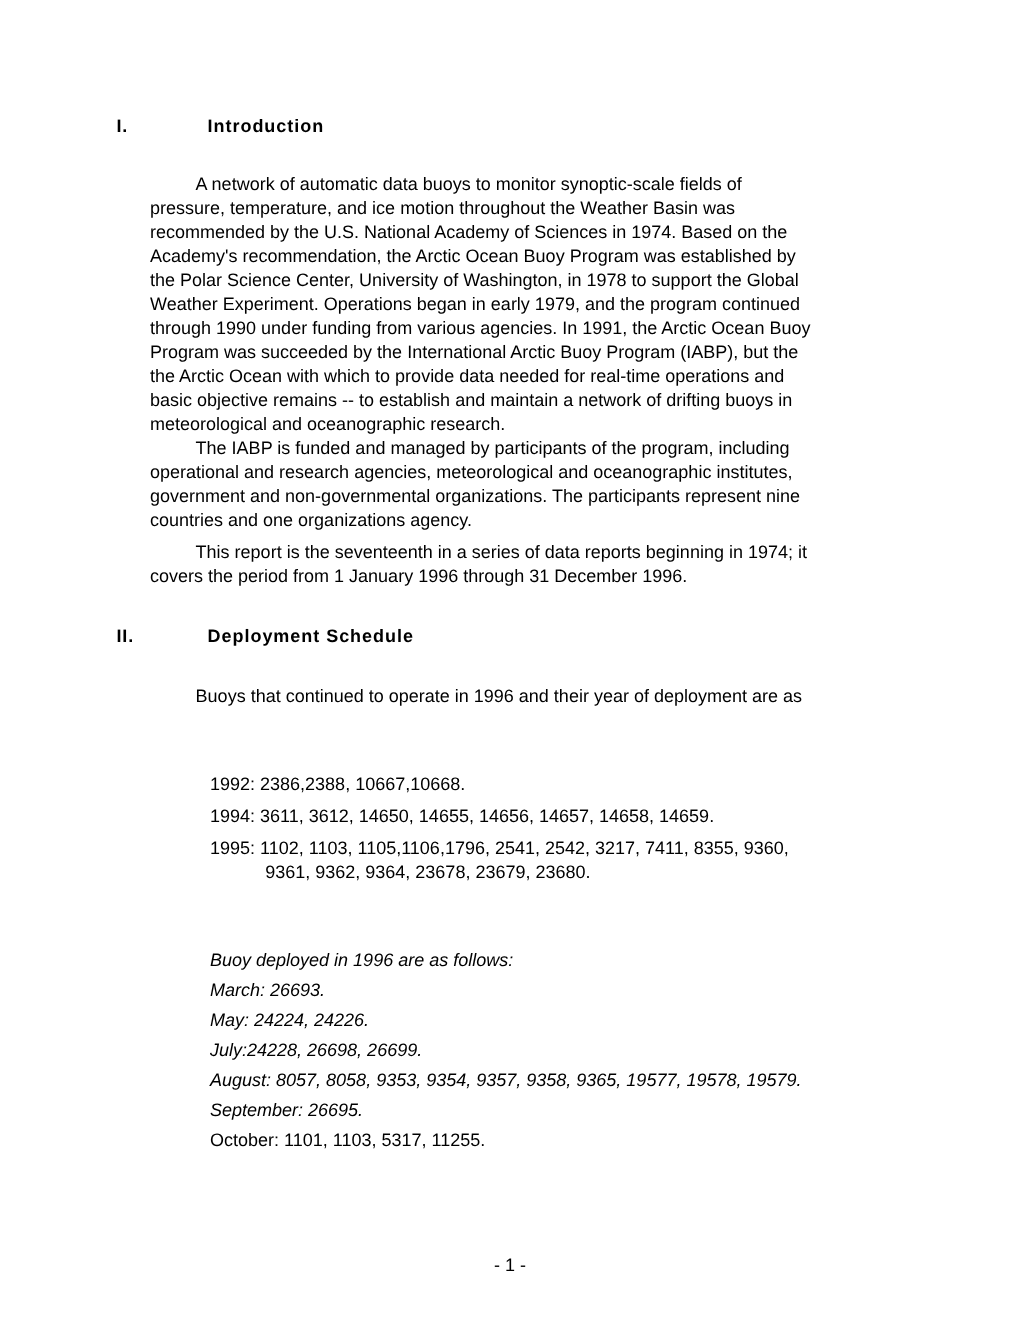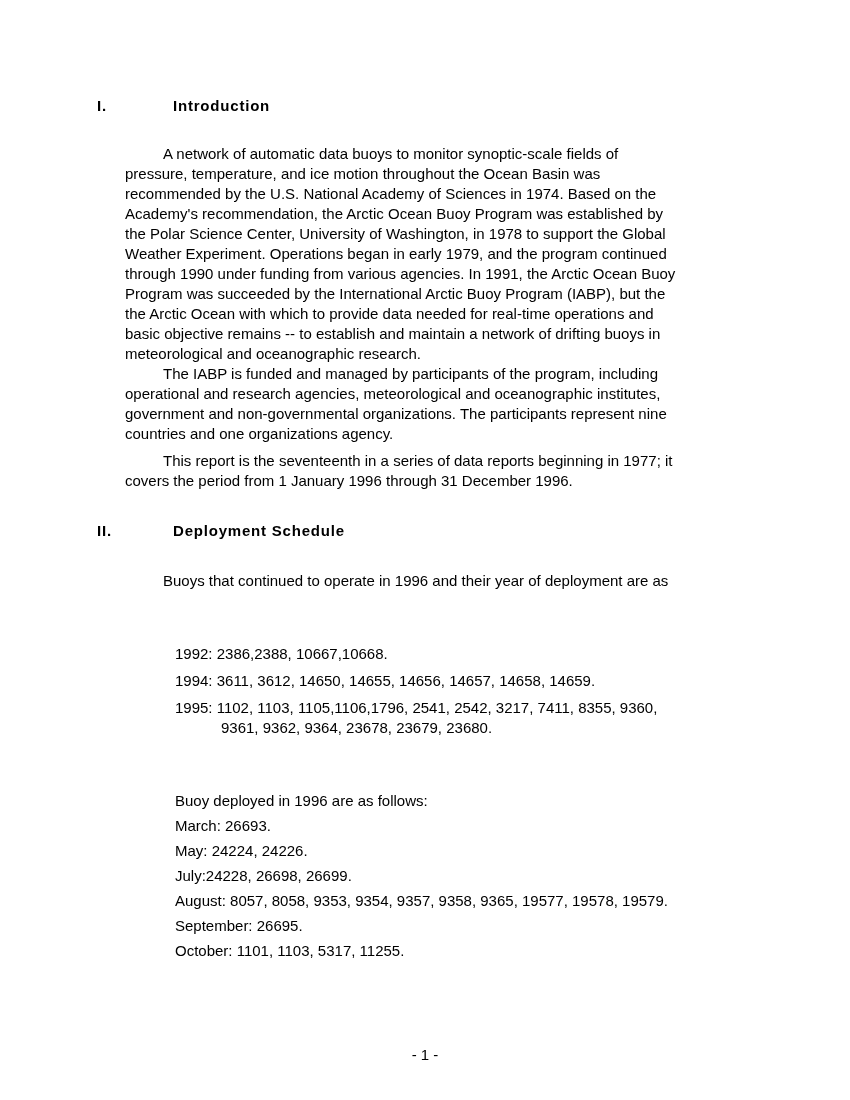--- a/index.html
+++ b/index.html
@@ -38,21 +38,21 @@
     position: absolute;
     left: 175px;
   }
   .line {
     height: 20px;
     line-height: 20px;
     white-space: nowrap;
   }
   .indent { padding-left: 38px; }
   .mb7 { margin-bottom: 7px; }
-  .mb5 { margin-bottom: 5px; }
+  .mb5 { margin-bottom: 5px; font-style: italic; }
   .cont { padding-left: 46px; }
   .footer {
     position: absolute;
     top: 1046px;
     left: 0;
     width: 850px;
     text-align: center;
   }
 </style>
 </head>
@@ -60,41 +60,41 @@
 
 <div class="page">
 
   <div class="heading" style="top:97px">
     <span class="num">I.</span>
     <span class="title">Introduction</span>
   </div>
 
   <div class="para" style="top:144px">
     <div class="line indent">A network of automatic data buoys to monitor synoptic-scale fields of</div>
-    <div class="line">pressure, temperature, and ice motion throughout the Ocean Basin was</div>
+    <div class="line">pressure, temperature, and ice motion throughout the Weather Basin was</div>
     <div class="line">recommended by the U.S. National Academy of Sciences in 1974. Based on the</div>
     <div class="line">Academy's recommendation, the Arctic Ocean Buoy Program was established by</div>
     <div class="line">the Polar Science Center, University of Washington, in 1978 to support the Global</div>
     <div class="line">Weather Experiment. Operations began in early 1979, and the program continued</div>
     <div class="line">through 1990 under funding from various agencies. In 1991, the Arctic Ocean Buoy</div>
     <div class="line">Program was succeeded by the International Arctic Buoy Program (IABP), but the</div>
     <div class="line">the Arctic Ocean with which to provide data needed for real-time operations and</div>
     <div class="line">basic objective remains -- to establish and maintain a network of drifting buoys in</div>
     <div class="line">meteorological and oceanographic research.</div>
   </div>
 
   <div class="para" style="top:364px">
     <div class="line indent">The IABP is funded and managed by participants of the program, including</div>
     <div class="line">operational and research agencies, meteorological and oceanographic institutes,</div>
     <div class="line">government and non-governmental organizations. The participants represent nine</div>
     <div class="line">countries and one organizations agency.</div>
   </div>
 
   <div class="para" style="top:451px">
-    <div class="line indent">This report is the seventeenth in a series of data reports beginning in 1977; it</div>
+    <div class="line indent">This report is the seventeenth in a series of data reports beginning in 1974; it</div>
     <div class="line">covers the period from 1 January 1996 through 31 December 1996.</div>
   </div>
 
   <div class="heading" style="top:522px">
     <span class="num">II.</span>
     <span class="title">Deployment Schedule</span>
   </div>
 
   <div class="para" style="top:571px">
     <div class="line indent">Buoys that continued to operate in 1996 and their year of deployment are as</div>

